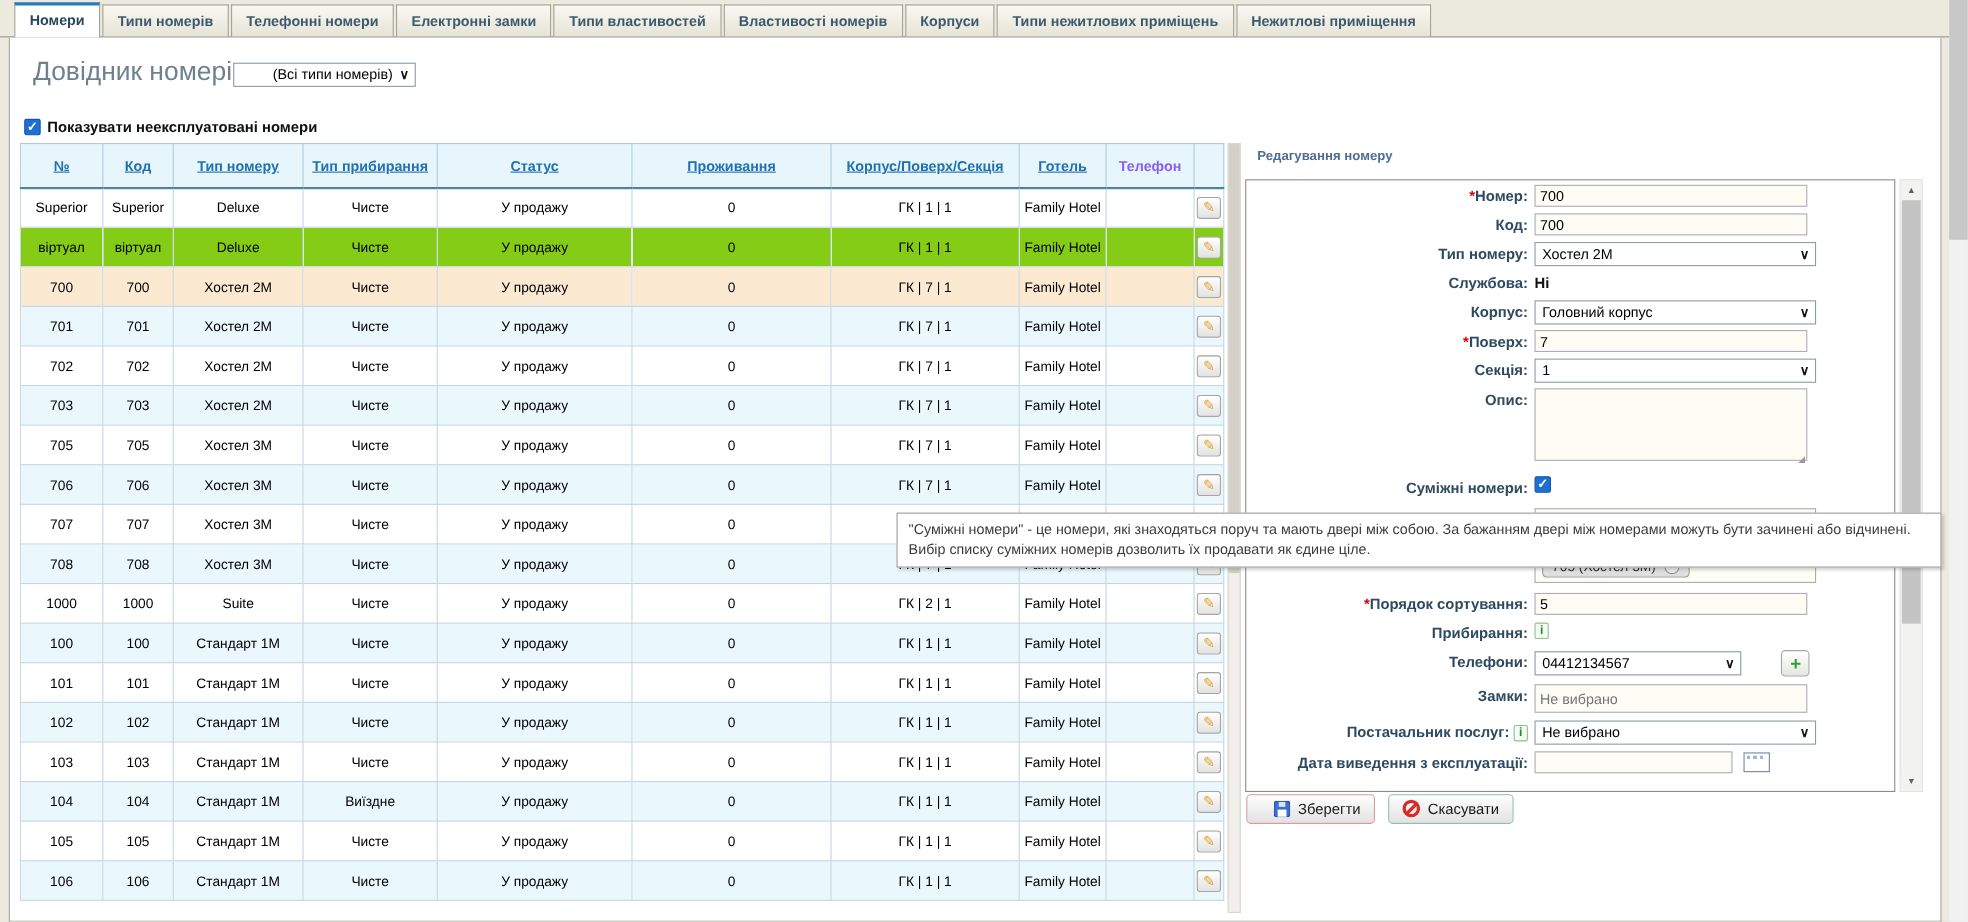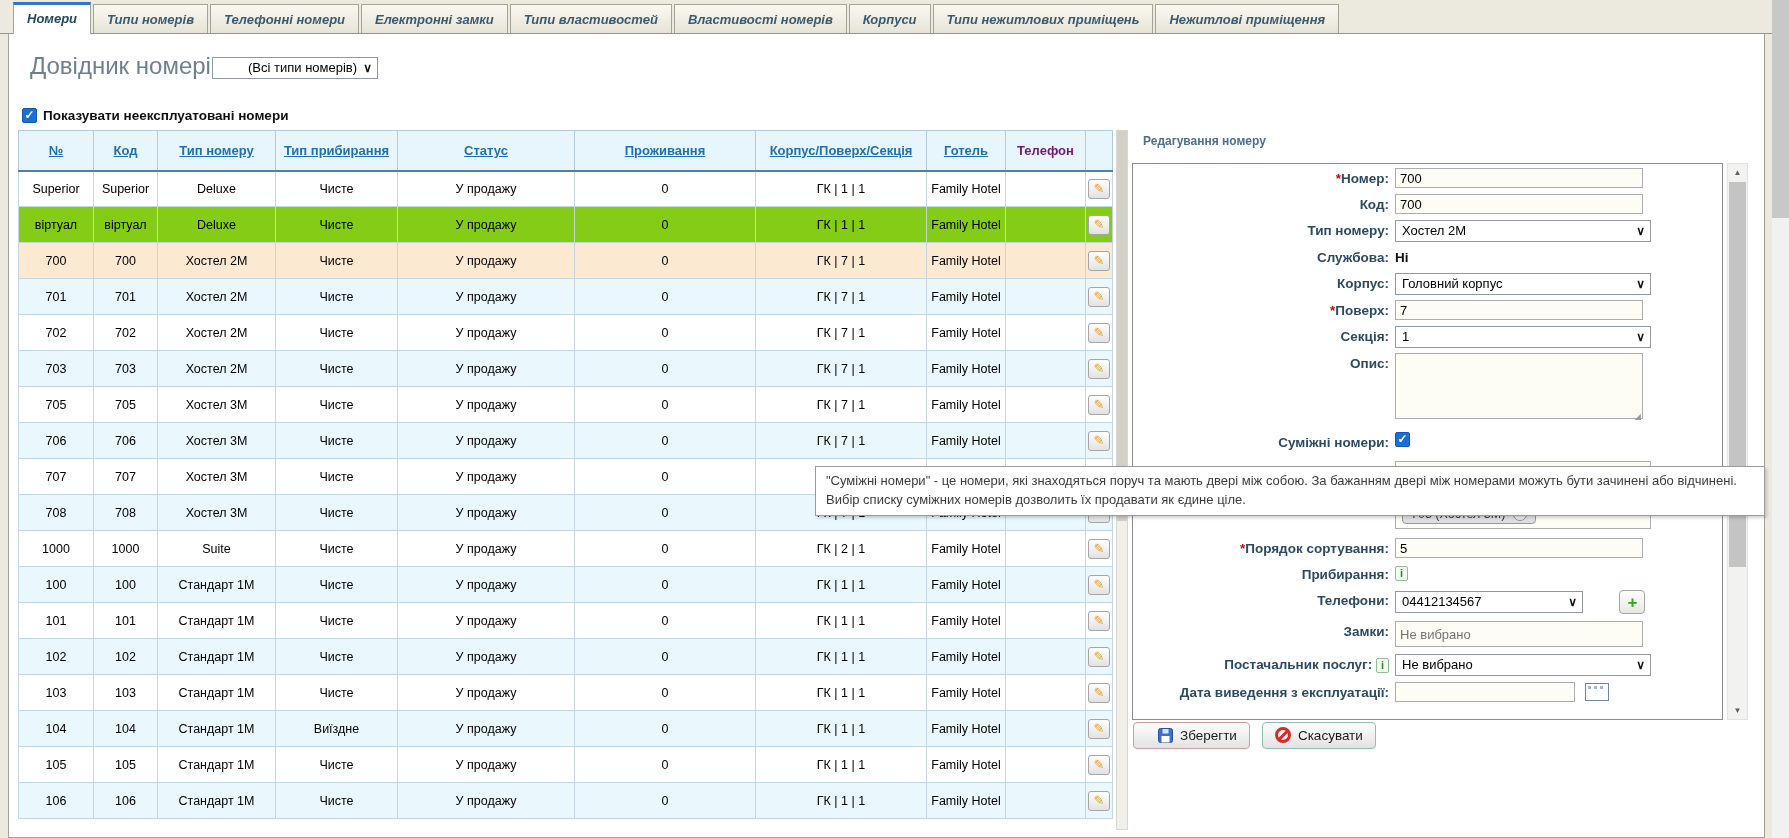--- a/index.html
+++ b/index.html
@@ -5,21 +5,21 @@
   * { margin:0; padding:0; box-sizing:border-box; }
   html,body { background:#ECE9DE; }
   .screen {
     position:relative; width:1789px; height:838px; overflow:hidden;
     background:#ECE9DE; font-family:"Liberation Sans", sans-serif; color:#000;
   }
   
   .tabbar {
     position:absolute; left:0; top:0; width:100%; height:34px;
     display:flex; align-items:flex-end; padding-left:13px;
-    border-bottom:1px solid #98978D; background:#ECE9DE; z-index:5;font-style:italic;
+    border-bottom:1px solid #98978D; background:#ECE9DE; z-index:5;
   }
   .tab {
     margin-right:2px; padding:7px 13px 6px; font-size:13px; font-weight:bold;
     color:#3C5A6E; background:linear-gradient(#FAF8F2,#E6E3D6);
     border:1px solid #A5A296; border-bottom:none; cursor:pointer; white-space:nowrap;
   }
   .tab.active {
     background:#fff; border-top:3px solid #2E79BE; color:#24485E;
     padding-top:6px; margin-bottom:-1px; padding-bottom:8px;
   }
@@ -36,21 +36,21 @@
   .chk { width:15px; height:15px; background:#1E6FD4; border:1px solid #1458AC; border-radius:2px; color:#fff; font-size:12px; line-height:13px; text-align:center; font-weight:bold; cursor:pointer; }
   .chkrow label { font-size:13.5px; font-weight:bold; color:#101010; cursor:pointer; }
   
   .tablewrap { position:absolute; left:18px; top:130px; width:1096px; height:700px; overflow:hidden; z-index:1; }
   table.rooms { border-collapse:collapse; table-layout:fixed; width:1094px; border:1px solid #6FA3C2; background:#fff; }
   table.rooms th {
     height:40px; background:#E7F6FD; border:1px solid #AFCBDC; border-bottom:2px solid #4D82A6;
     font-size:13px; text-align:center; vertical-align:middle; padding:1px 2px;
   }
   a.sort { color:#2170B0; font-weight:bold; text-decoration:underline; cursor:pointer; }
-  th .plainhead { color:#701a75; font-weight:bold; }
+  th .plainhead { color:#8b5cf6; font-weight:bold; }
   table.rooms td {
     height:36px; border:1px solid #C3D6E2; text-align:center; vertical-align:middle;
     font-size:12.5px; color:#000; padding:0 2px; overflow:hidden;
   }
   tr.alt td { background:#EAF7FD; }
   tr.sel-row td { background:#84cc16; }
   tr.edit-row td { background:#FCE9D1; }
   .editbtn {
     width:22px; height:20px; border:1px solid #A5A5A5; border-radius:3px;
     background:linear-gradient(#FFFFFF,#E2E2E2); cursor:pointer;

